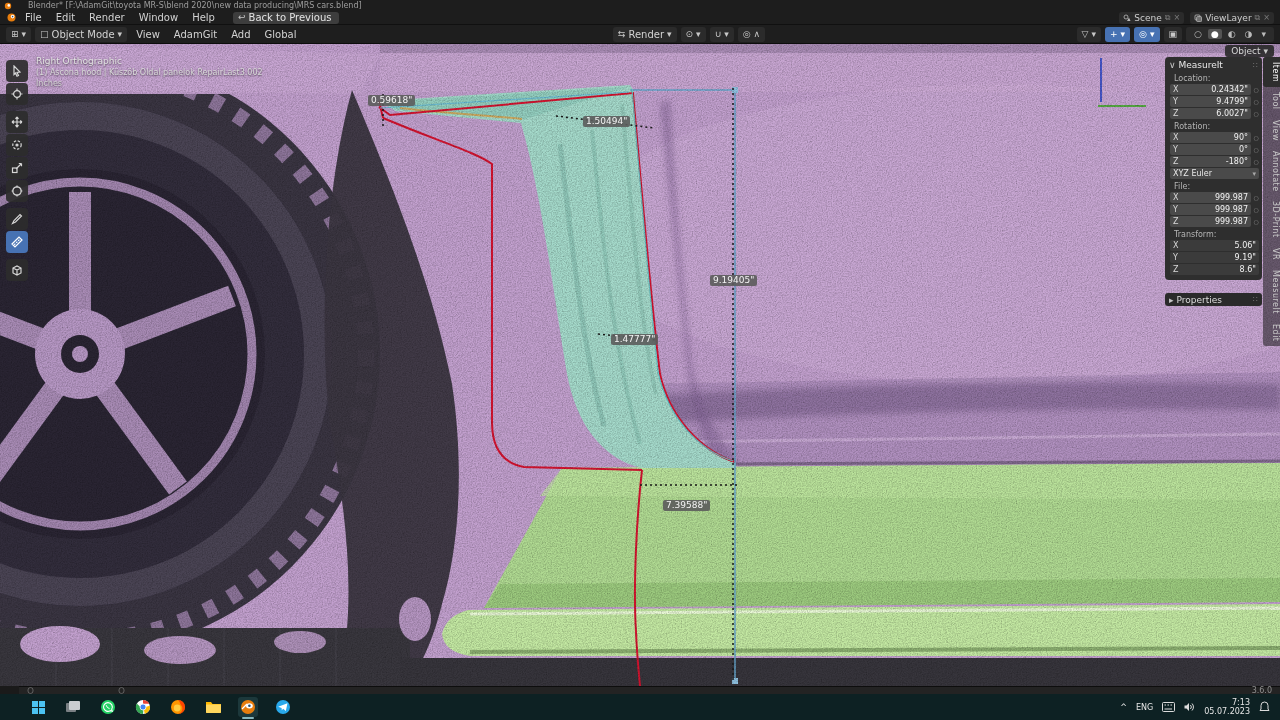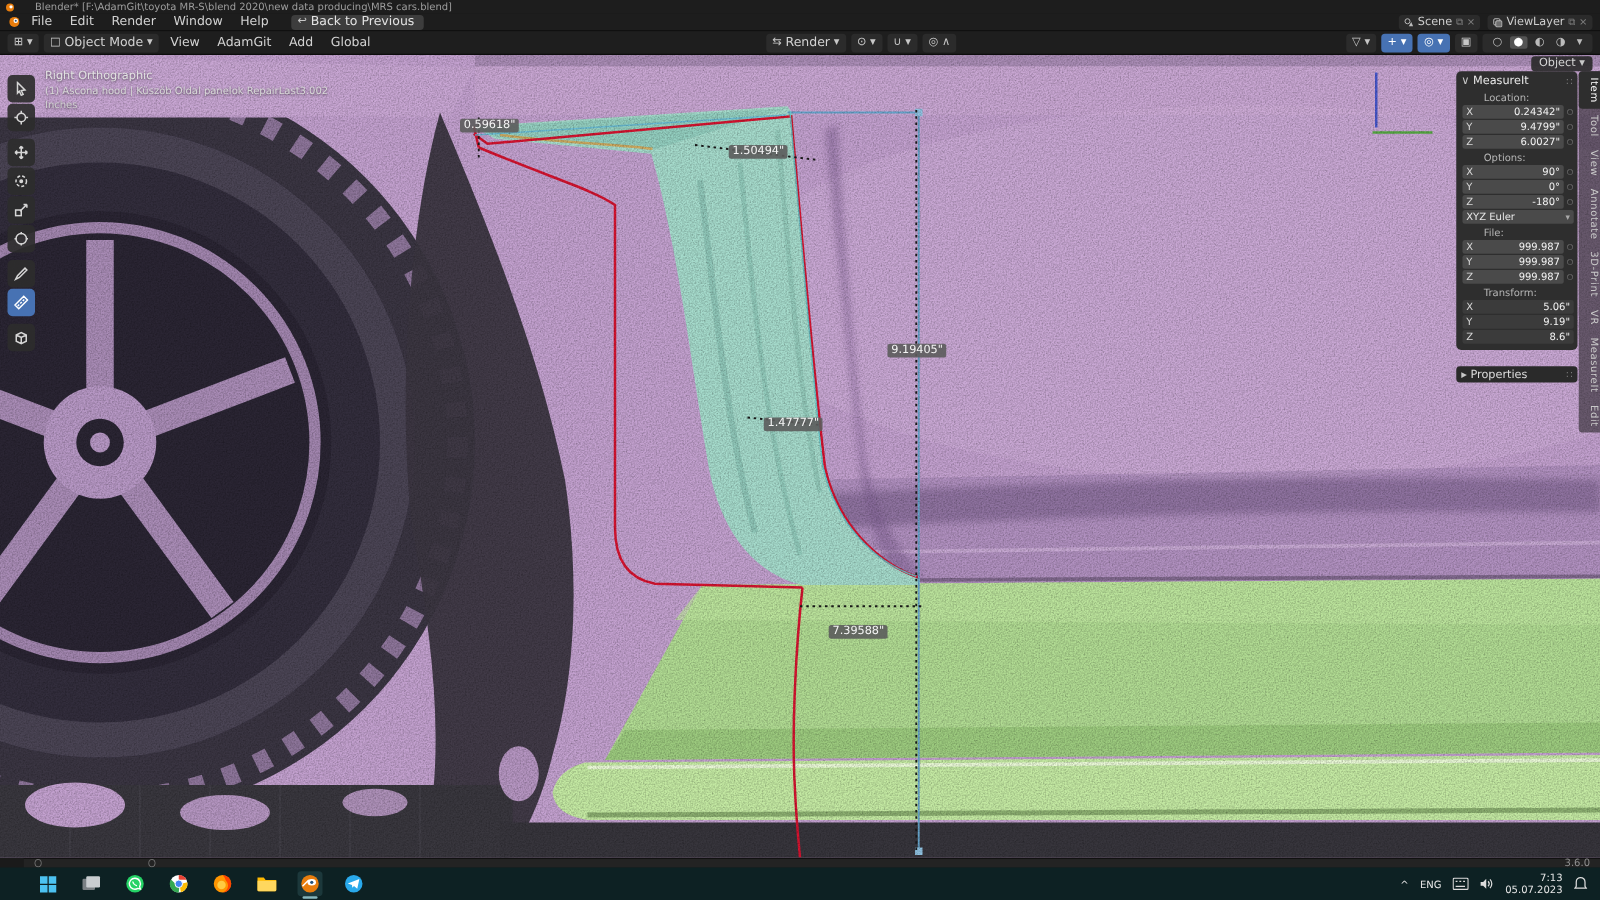--- a/index.html
+++ b/index.html
@@ -49,21 +49,21 @@
   .mlabel { position:absolute; background:rgba(92,92,92,.9); color:#f4f4f4; font-size:9px;
     padding:0 3px 1px; border-radius:2px; white-space:nowrap; }
 
   .options-btn { position:absolute; right:6px; top:1px; background:rgba(40,40,40,.9);
     border-radius:3px; font-size:9px; color:#d6d6d6; padding:1px 6px; display:flex; gap:3px; align-items:center;}
 
   .npanel { position:absolute; right:18px; top:13px; width:97px; background:#2e2e2e;
     border-radius:4px; padding:2px 0 4px; color:#e2e2e2; }
   .np-head { display:flex; align-items:center; font-size:9px; padding:1px 4px 2px; color:#e8e8e8; }
   .np-head .grip { margin-left:auto; color:#777; font-size:8px; }
-  .np-sec { font-size:8px; color:#b5b5b5; padding:2px 22px 1px; }
+  .np-sec { font-size:8px; color:#b5b5b5; padding:2px 9px 1px; }
   .np-row { display:flex; align-items:center; margin:0 3px 1px 5px; gap:2px; }
   .np-field { flex:1; background:#4a4a4a; border-radius:2px; height:11px; display:flex;
     align-items:center; padding:0 3px; font-size:8px; }
   .np-field .ax { color:#d8d8d8; }
   .np-field .val { margin-left:auto; color:#f2f2f2; }
   .np-dot { width:6px; font-size:6px; color:#8a8a8a; text-align:center; }
   .np-drop { margin:1px 3px 1px 5px; background:#4a4a4a; border-radius:2px; height:11px;
     display:flex; align-items:center; padding:0 3px; font-size:8px; color:#e8e8e8; }
   .np-drop .dd { margin-left:auto; color:#aaa; font-size:7px; }
   .dim-field { background:#3b3b3b; }
@@ -411,21 +411,21 @@
         </span>
         <span class="np-dot">○</span>
       </div>
     <div class="np-row">
         <span class="np-field">
           <span class="ax">Z</span>
           <span class="val">6.0027"</span>
         </span>
         <span class="np-dot">○</span>
       </div>
-    <div class="np-sec">Options:</div>
+    <div class="np-sec">Rotation:</div>
     <div class="np-row">
         <span class="np-field">
           <span class="ax">X</span>
           <span class="val">90°</span>
         </span>
         <span class="np-dot">○</span>
       </div>
     <div class="np-row">
         <span class="np-field">
           <span class="ax">Y</span>

